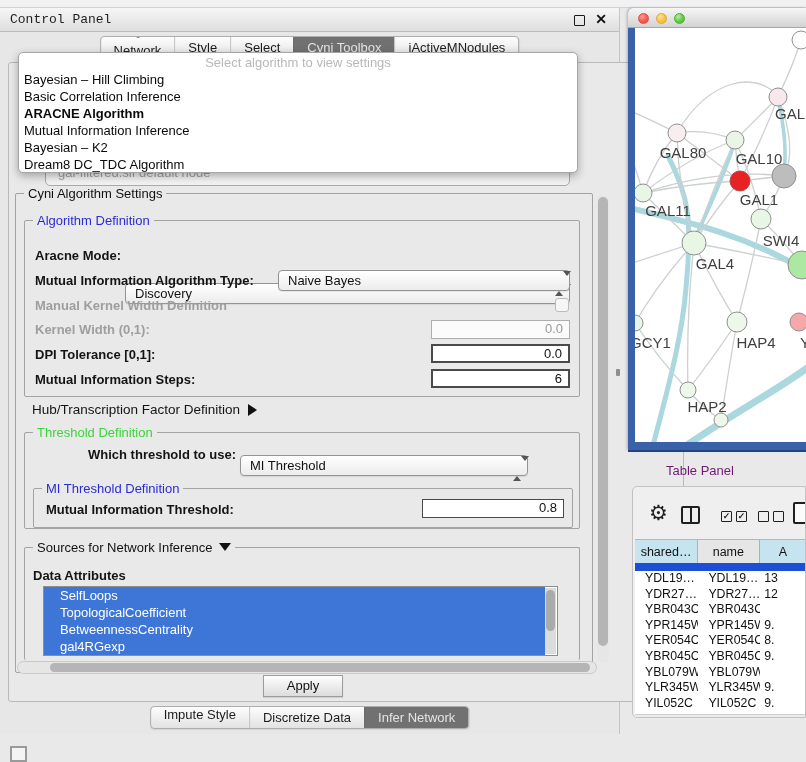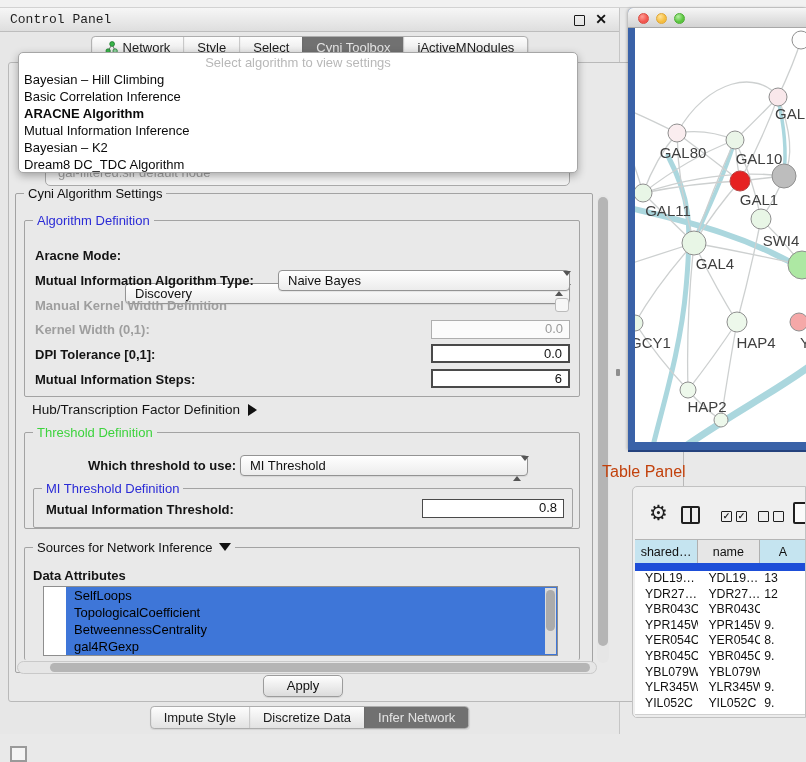--- a/index.html
+++ b/index.html
@@ -11,21 +11,21 @@
 
   
   .control-panel { position:absolute; left:0; top:8px; width:620px; height:726px; background:#E7E7E7; border-right:1px solid #C6C6C6; }
   .cp-titlebar { position:absolute; left:0; top:0; width:100%; height:24px; background:linear-gradient(#F6F6F6,#DEDEDE); border-bottom:1px solid #BDBDBD; }
   .cp-title { position:absolute; left:10px; top:4px; font-size:13px; color:#1E1E1E;font-family:Liberation Mono, monospace; }
   .float-box { position:absolute; right:34px; top:7px; width:11px; height:11px; border:1.5px solid #1A1A1A; border-radius:1px; background:transparent; }
   .close-x { position:absolute; right:12px; top:3px; font-size:14px; font-weight:bold; color:#111; }
 
   .seg-bar { position:absolute; left:50%; transform:translateX(-50%); display:flex; height:23px; border:1px solid #ADADAD; border-radius:4px; background:linear-gradient(#FDFDFD,#E2E2E2); overflow:hidden; box-shadow:0 1px 1px rgba(0,0,0,0.08); }
   .seg-bar .seg { display:flex; align-items:center; gap:5px; padding:0 13px; font-size:13px; color:#1C1C1C; border-left:1px solid #C4C4C4; white-space:nowrap; cursor:default; }
-  .seg-bar .seg:first-child { border-left:none; }
+  .seg-bar .seg:first-child { border-left:none;flex-direction:column; }
   .seg-bar .seg.selected { background:#717171; color:#E4E4E4; border-left-color:#6A6A6A; }
   .top-tabs { top:28px; }
   .bottom-tabs { top:698px; }
 
   .tab-page { position:absolute; left:8px; top:54px; width:676px; height:640px; border:1px solid #B9B9B9; border-radius:3px; background:#E9E9E9; }
 
   
   .bg-combo { position:absolute; left:45px; top:152px; width:525px; height:26px; border:1px solid #A9A9A9; border-radius:5px; background:#F2F2F2; color:#9F9F9F; font-size:13px; line-height:24px; padding-left:12px; z-index:2; }
 
   
@@ -52,45 +52,45 @@
   .field { position:absolute; height:19px; background:#FFF; text-align:right; font-size:13px; line-height:16px; padding:0 6px; color:#111; }
   .field.strong { border:2px solid #4A4A4A; }
   .field.dim { border:1px solid #AEAEAE; color:#9A9A9A; background:#FBFBFB; }
 
   .checkbox { position:absolute; width:14px; height:14px; border:1px solid #BBB; border-radius:3px; background:#F6F6F6; }
 
   .arrow-right { display:inline-block; width:0; height:0; border-top:6px solid transparent; border-bottom:6px solid transparent; border-left:9px solid #111; vertical-align:-2px; margin-left:8px; }
   .arrow-down { display:inline-block; width:0; height:0; border-left:6px solid transparent; border-right:6px solid transparent; border-top:8px solid #111; vertical-align:1px; margin-left:6px; }
 
   .attr-list { position:absolute; left:18px; top:38px; width:515px; height:70px; background:#FFF; border:1px solid #8E8E8E; overflow:hidden; }
-  .attr-row { height:17px; line-height:17px; font-size:13px; color:#000000; background:#3E76D8; padding-left:8px; width:calc(100% - 12px);margin-left:22px; }
+  .attr-row { height:17px; line-height:17px; font-size:13px; color:#ffffff; background:#3E76D8; padding-left:16px; width:calc(100% - 12px); }
   .attr-scroll { position:absolute; right:1px; top:1px; width:11px; height:calc(100% - 2px); background:#DCDCDC; }
   .attr-thumb { position:absolute; left:1px; top:2px; width:9px; height:62%; background:#ABABAB; border-radius:5px; }
 
   .vscroll { position:absolute; left:588px; top:132px; width:12px; height:468px; background:#E6E6E6; border-radius:6px; }
   .vscroll .thumb { position:absolute; left:1px; top:2px; width:10px; height:96%; background:#B5B5B5; border-radius:6px; }
   .hscroll { position:absolute; left:8px; top:598px; width:580px; height:13px; background:#E6E6E6; border:1px solid #C9C9C9; border-radius:7px; }
   .hscroll .thumb { position:absolute; left:32px; top:1px; height:9px; width:calc(100% - 38px); background:#B5B5B5; border-radius:5px; }
 
-  .apply-btn { position:absolute; left:254px; top:612px; width:80px; height:22px; border:1px solid #9C9C9C; border-radius:5px; background:linear-gradient(#FEFEFE,#DCDCDC); font-size:13px; color:#111; text-align:center; line-height:20px; box-shadow:0 1px 1px rgba(0,0,0,0.1); }
+  .apply-btn { position:absolute; left:254px; top:612px; width:80px; height:22px; border:1px solid #9C9C9C; border-radius:0; background:linear-gradient(#FEFEFE,#DCDCDC); font-size:13px; color:#111; text-align:center; line-height:20px; box-shadow:0 1px 1px rgba(0,0,0,0.1); }
 
   .splitter-dot { position:absolute; left:616px; top:369px; width:4px; height:7px; background:#8E8E8E; border-radius:1px; }
 
   
   .net-window { position:absolute; left:628px; top:8px; width:178px; height:442px; background:#3A62A8; border-top-left-radius:5px; box-shadow:0 2px 0 #24427D, -1px 0 3px rgba(0,0,0,0.25); }
   .net-titlebar { position:absolute; left:0; top:0; width:100%; height:20px; background:linear-gradient(#F6F6F6,#D3D3D3); border-bottom:1px solid #A8A8A8; border-top-left-radius:5px; }
   .traffic { position:absolute; top:4.5px; width:11px; height:11px; border-radius:50%; }
   .t-red { left:10px; background:radial-gradient(circle at 35% 30%, #FF9C94, #F2564F 60%); border:1px solid #D94C43; }
   .t-yellow { left:28px; background:radial-gradient(circle at 35% 30%, #FFE39C, #F6BE3F 60%); border:1px solid #DFA738; }
   .t-green { left:46px; background:radial-gradient(circle at 35% 30%, #B5EFA3, #5BC63F 60%); border:1px solid #4EAD36; }
   .net-canvas { position:absolute; left:7px; top:20px; width:171px; height:414px; background:#FFF; overflow:hidden; }
   .net-canvas svg { position:absolute; left:-7px; top:-20px; }
 
   
-  .table-panel-title { position:absolute; left:602px; top:463px; font-size:16px; color:#c2410c; }
+  .table-panel-title { position:absolute; left:666px; top:463px; font-size:13px; color:#701a75; }
   .table-panel { position:absolute; left:632px; top:486px; width:174px; height:232px; background:#EFEFEF; border:1px solid #C2C2C2; border-radius:5px 0 0 5px; overflow:hidden; }
   .tp-toolbar { position:absolute; left:0; top:0; width:100%; height:52px; }
   .gear { position:absolute; left:16px; top:16px; font-size:21px; color:#1F1F1F; line-height:20px; }
   .split-icon { position:absolute; left:48px; top:19px; width:19px; height:18px; border:2px solid #1F1F1F; border-radius:2px; }
   .split-icon::after { content:""; position:absolute; left:6.5px; top:0; width:2px; height:14px; background:#1F1F1F; }
   .cb-icon { position:absolute; top:24px; width:11px; height:11px; border:1.5px solid #1F1F1F; border-radius:1px; font-size:9px; line-height:9px; text-align:center; color:#1F1F1F; font-weight:bold; }
   .doc-partial { position:absolute; left:160px; top:15px; width:20px; height:22px; border:2px solid #1F1F1F; border-radius:2px; background:#FAFAFA; }
 
   .tp-table { position:absolute; left:2px; top:52px; width:172px; }
   .tp-header { display:flex; height:32px; border-top:1px solid #B5B5B5; border-bottom:8px solid #1d4ed8; }
@@ -174,21 +174,21 @@
 
           <span class="lbl" style="left:10px; top:151px;">Mutual Information Steps:</span>
           <div class="field strong" style="left:406px; top:148px; width:139px;">6</div>
         </div>
 
         <span class="lbl plain" style="left:16px; top:208px; font-size:13.5px;"><span>Hub/Transcription Factor Definition</span><span class="arrow-right"></span></span>
 
         <div class="group" style="left:8px; top:238px; width:556px; height:97px;">
           <span class="group-title green">Threshold Definition</span>
 
-          <span class="lbl" style="left:63px; top:25px;">Which threshold to use:</span>
+          <span class="lbl" style="left:63px; top:14px;">Which threshold to use:</span>
           <div class="combo" style="left:215px; top:22px; width:288px;">
             <span>MI Threshold</span>
             <span class="stepper"><span class="up"></span><span class="dn"></span></span>
           </div>
 
           <div class="group" style="left:8px; top:55px; width:540px; height:40px;">
             <span class="group-title blue">MI Threshold Definition</span>
             <span class="lbl" style="left:12px; top:13px;">Mutual Information Threshold:</span>
             <div class="field strong" style="left:388px; top:10px; width:142px; border-width:1.5px;">0.8</div>
           </div>

